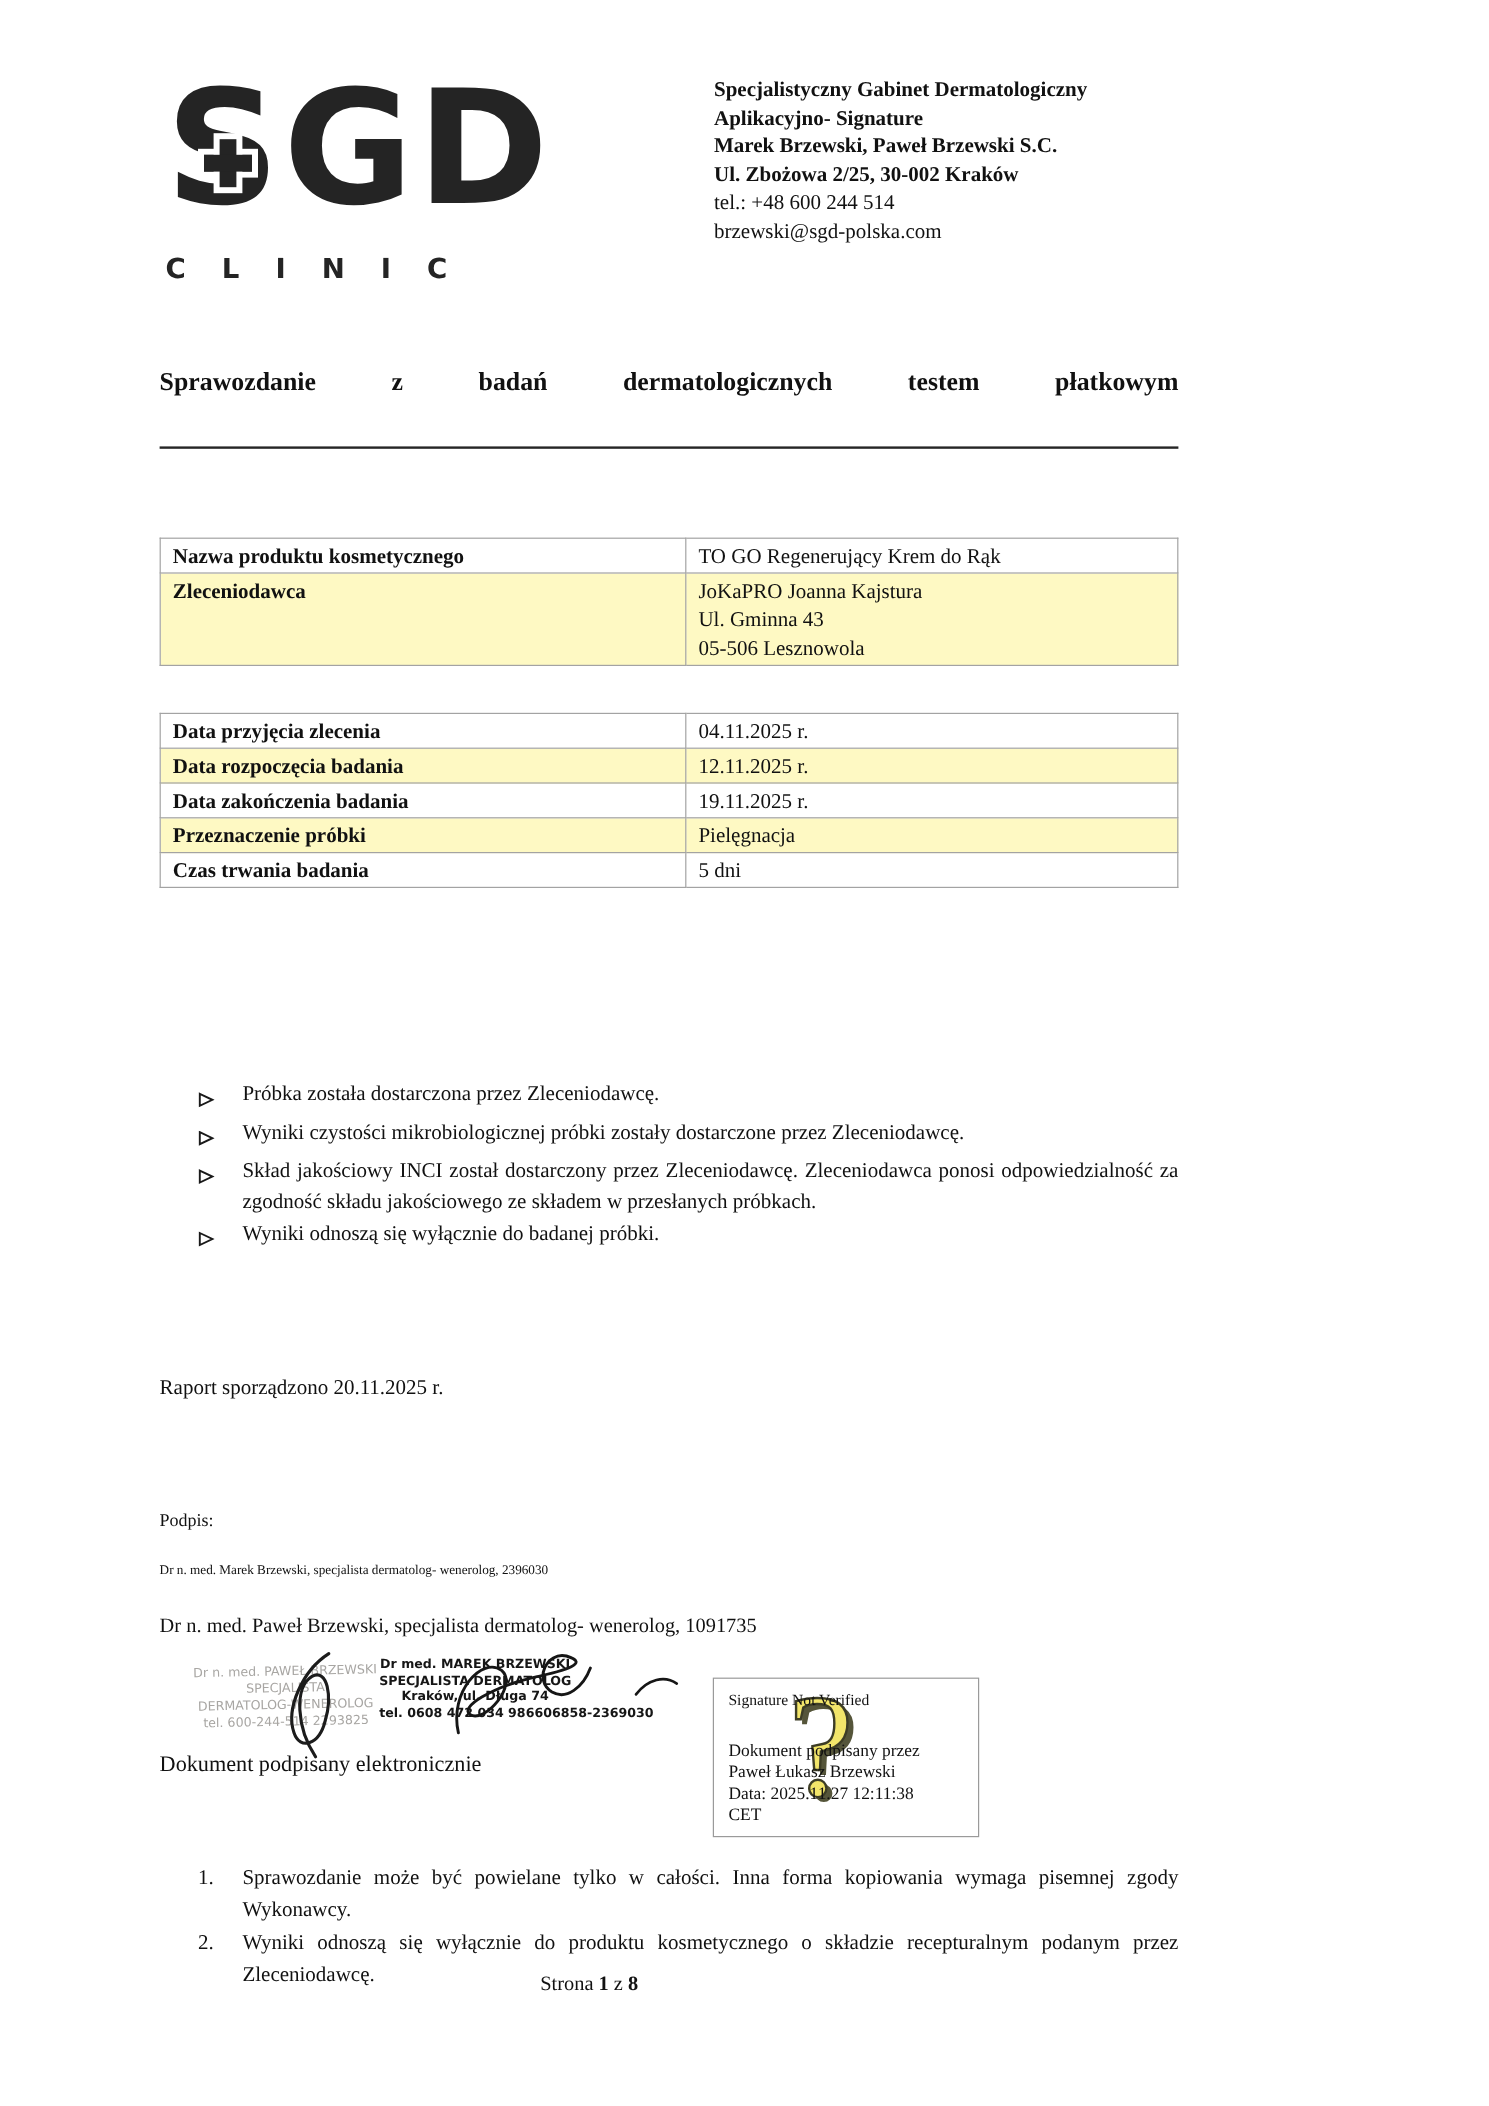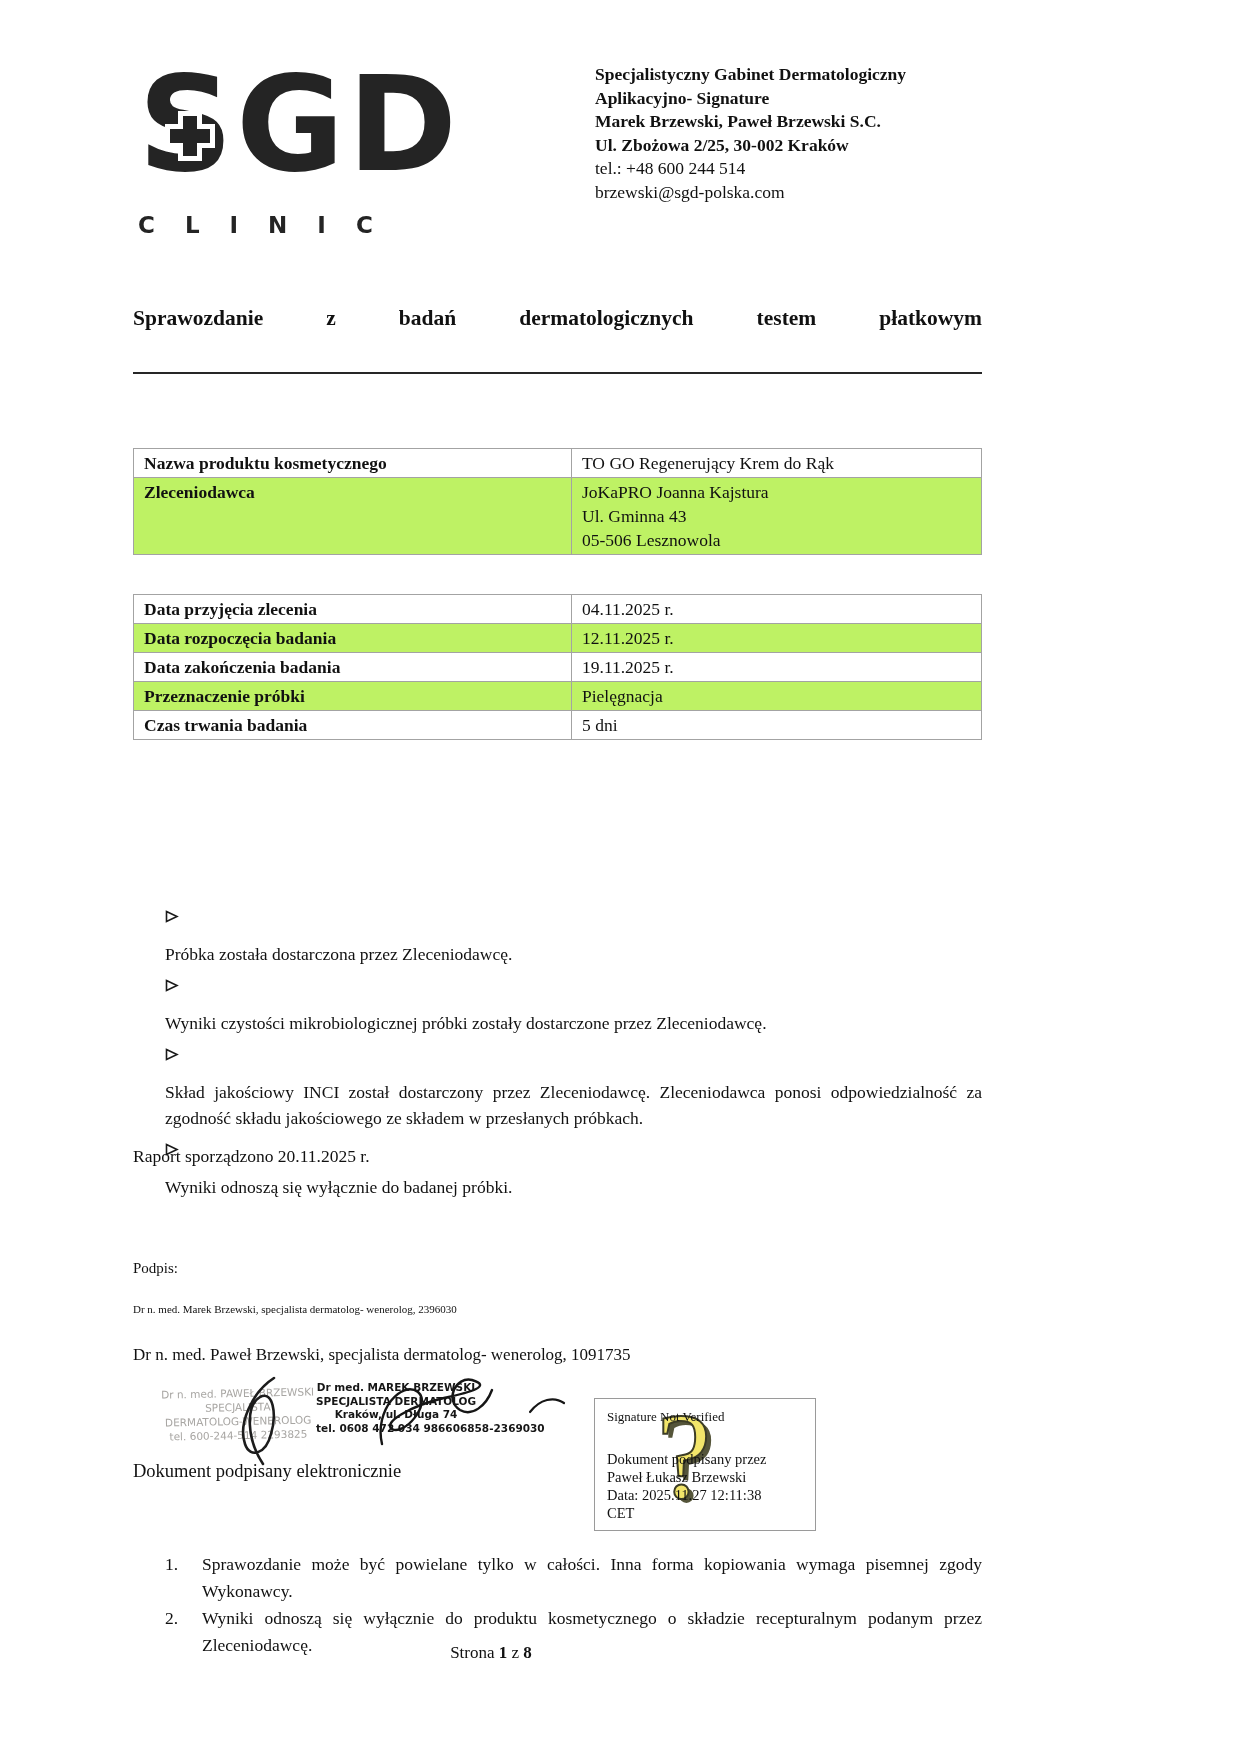--- a/index.html
+++ b/index.html
@@ -47,27 +47,27 @@
   
   .title{left:133px;top:303px;width:849px;font-size:21.5px;font-weight:bold;line-height:31px;}
   .title .l1{display:block;text-align:justify;text-align-last:justify;}
   .title .l2{display:block;}
   .title-rule{left:133px;top:372px;width:849px;height:0;border-top:2px solid #262626;}
 
   
   table.doc{border-collapse:collapse;width:849px;table-layout:fixed;font-size:17.5px;}
   table.doc td{border:1px solid #a3a3a3;padding:2px 10px;vertical-align:top;line-height:24px;}
   table.doc td.lbl{font-weight:bold;width:417px;}
-  tr.alt td{background:#bef264;}
+  tr.alt td{background:#fef9c3;}
   .tbl1{left:133px;top:448px;border-radius:23px;}
   .tbl2{left:133px;top:594px;}
 
   
   .bullets{left:165px;top:898px;width:817px;font-size:17.5px;line-height:26px;}
-  .b-item{display:flex;align-items:flex-start;flex-direction:column;}
+  .b-item{display:flex;align-items:flex-start;}
   .b-marker{flex:0 0 37px;padding-top:6px;}
   .b-text{flex:1;text-align:justify;}
 
   .plain{font-size:17.5px;}
   .raport{left:133px;top:1146px;}
   .podpis{left:133px;top:1260px;font-size:15px;}
   .dr1{left:133px;top:1303px;font-size:11px;}
   .dr2{left:133px;top:1345px;font-size:17px;}
 
   

